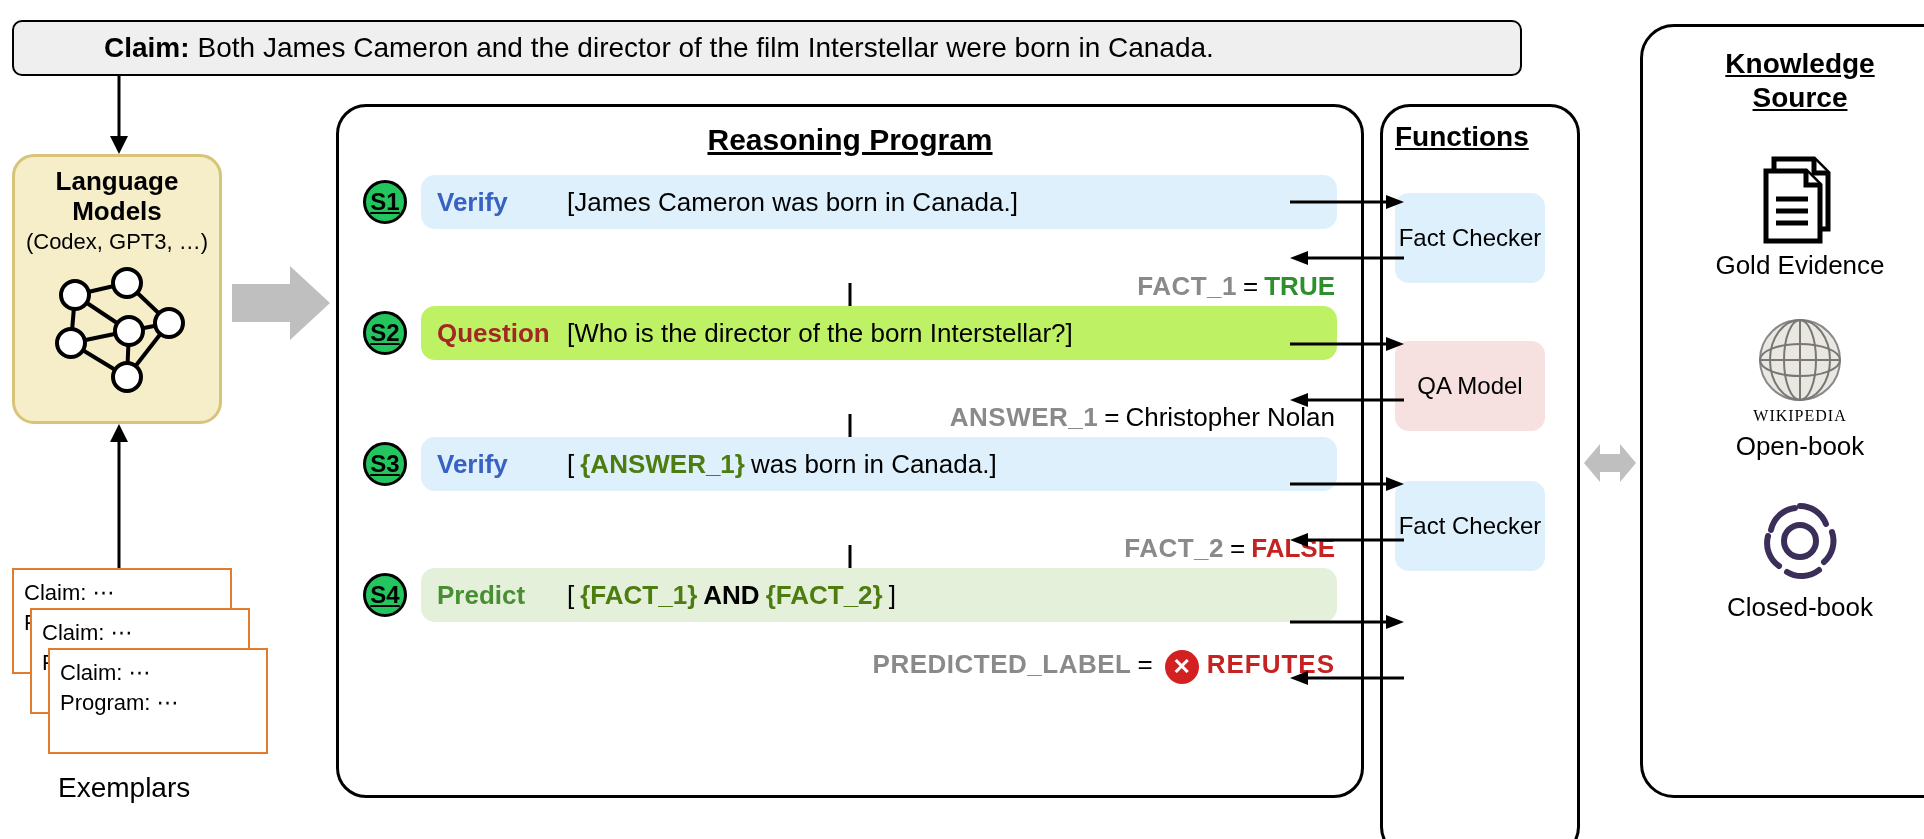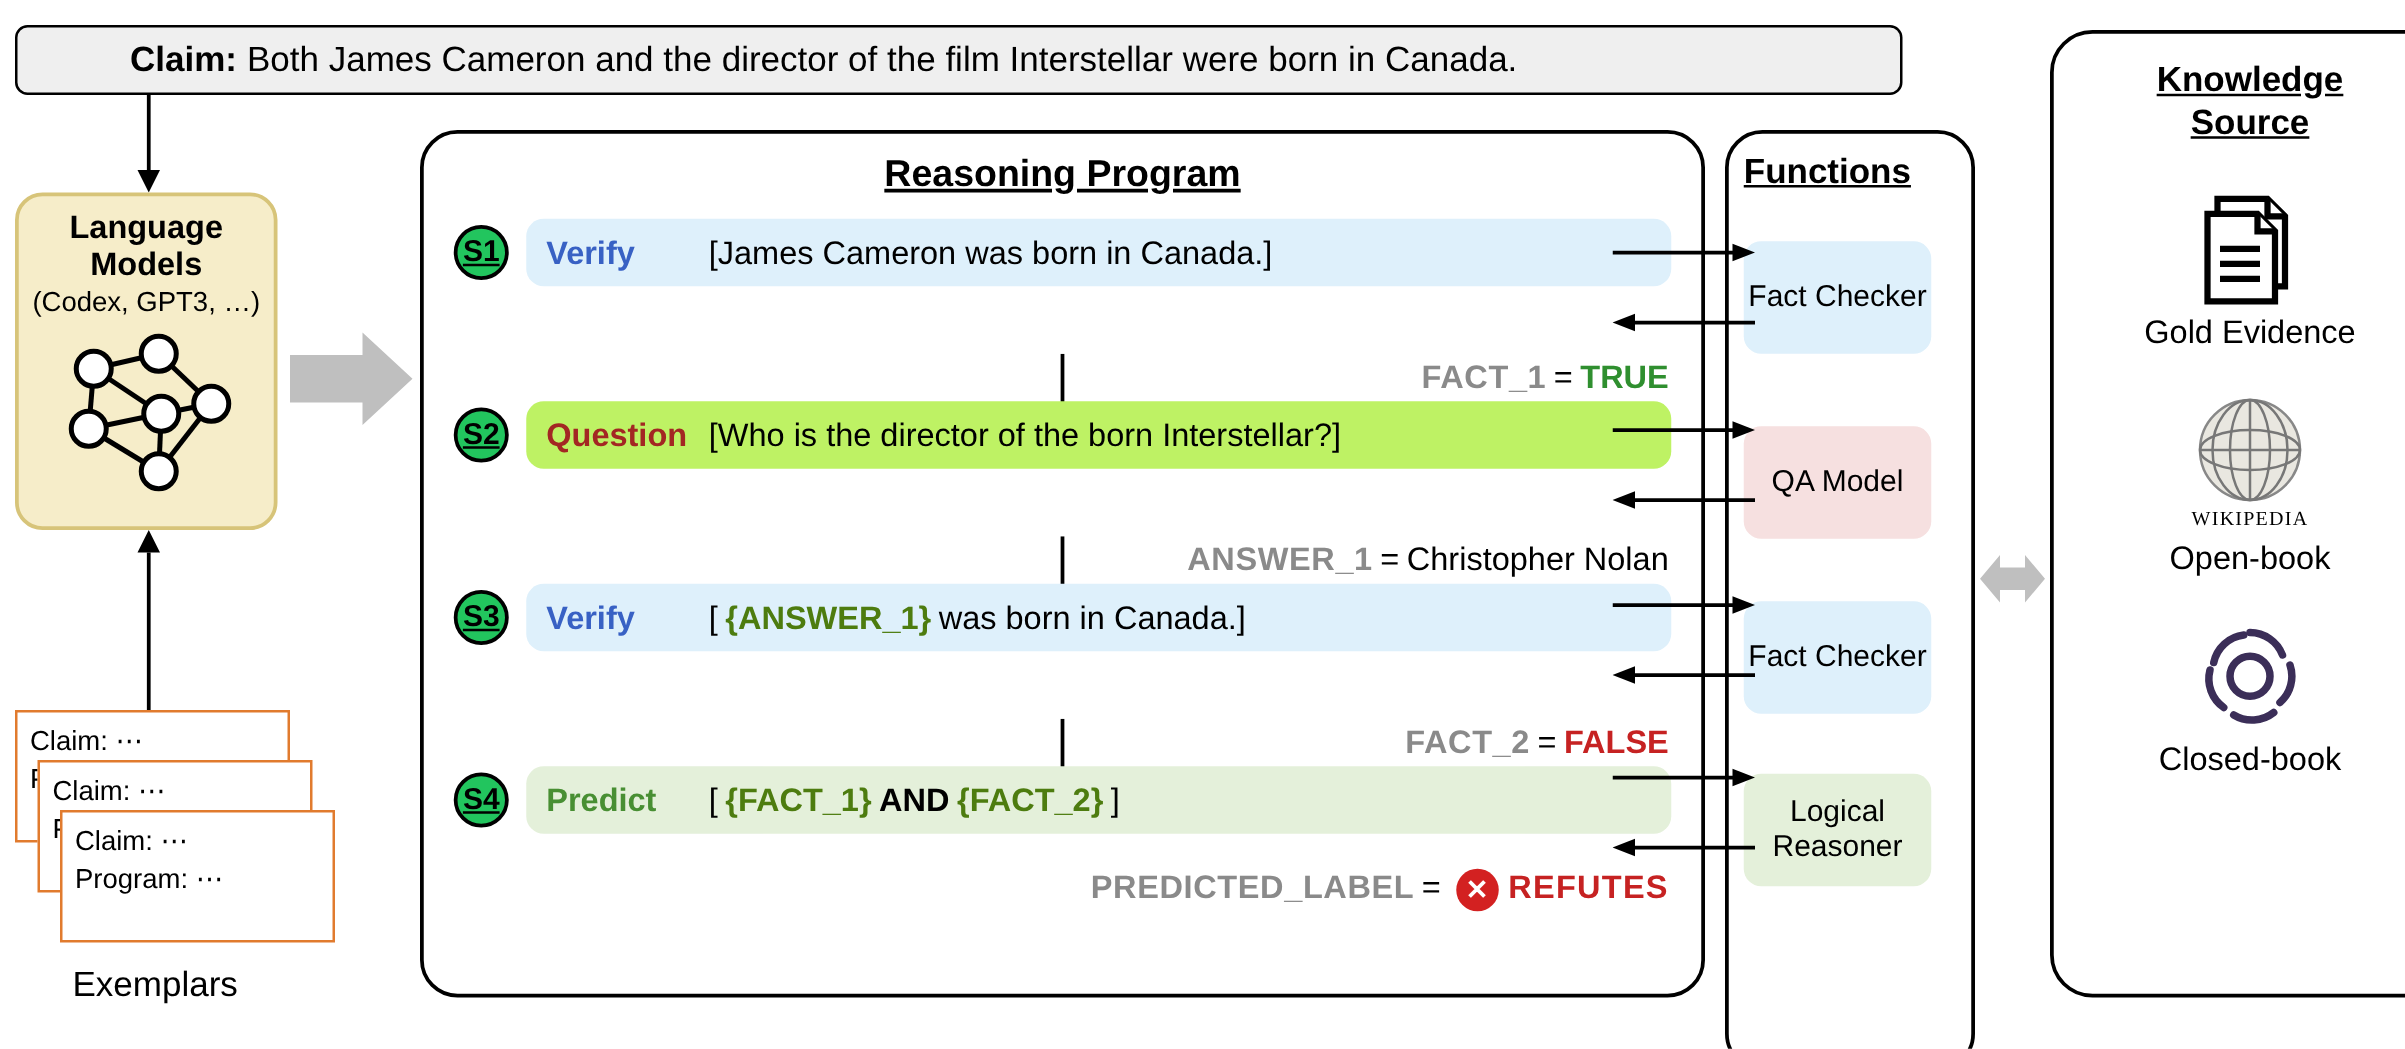--- a/index.html
+++ b/index.html
@@ -122,21 +122,21 @@
   .kw.verify   { color: #3861c4; }
   .kw.question { color: #a32723; }
   .kw.predict  { color: #488f33; }
   .gray  { color: #4d7c0f; font-weight: 700; }
   .dark  { color: #000; font-weight: 400; }
   .result-line {
     text-align: right;
     font-size: 26px;
     padding-right: 2px;
     position: relative;
-    height: 92px;
+    height: 77px;
     display: flex;
     align-items: flex-end;
     justify-content: flex-end;
     padding-bottom: 4px;
     margin-right: 0;
   }
   .result-line .varname { color:#8a8a8a; font-weight:700; letter-spacing:0.5px;}
   .result-line .eq { margin: 0 6px; }
   .val-true  { color:#2f8f2f; font-weight:700; }
   .val-false { color:#c62222; font-weight:700; }
@@ -363,23 +363,20 @@
   <div class="func-title">Functions</div>
   <div class="func-box blue func-gap-1">
       <span>Fact Checker</span>
     </div>
   <div class="func-box red func-gap-2">
       <span>QA Model</span>
     </div>
   <div class="func-box blue func-gap-3">
       <span>Fact Checker</span>
     </div>
-  <div class="func-box green func-gap-4">
-      <span>Logical Reasoner</span>
-    </div>
 </div>
 
 <div class="hz-arrow" style="left:1290px; top:194px;">
   <svg width="114" height="16">
       <line x1="0" y1="8" x2="98" y2="8" class="arrow-path"></line>
       <polygon points="114,8 96,1 96,15" class="arrow-head"></polygon>
     </svg>
 </div>
 <div class="hz-arrow" style="left:1290px; top:250px;">
   <svg width="114" height="16">

